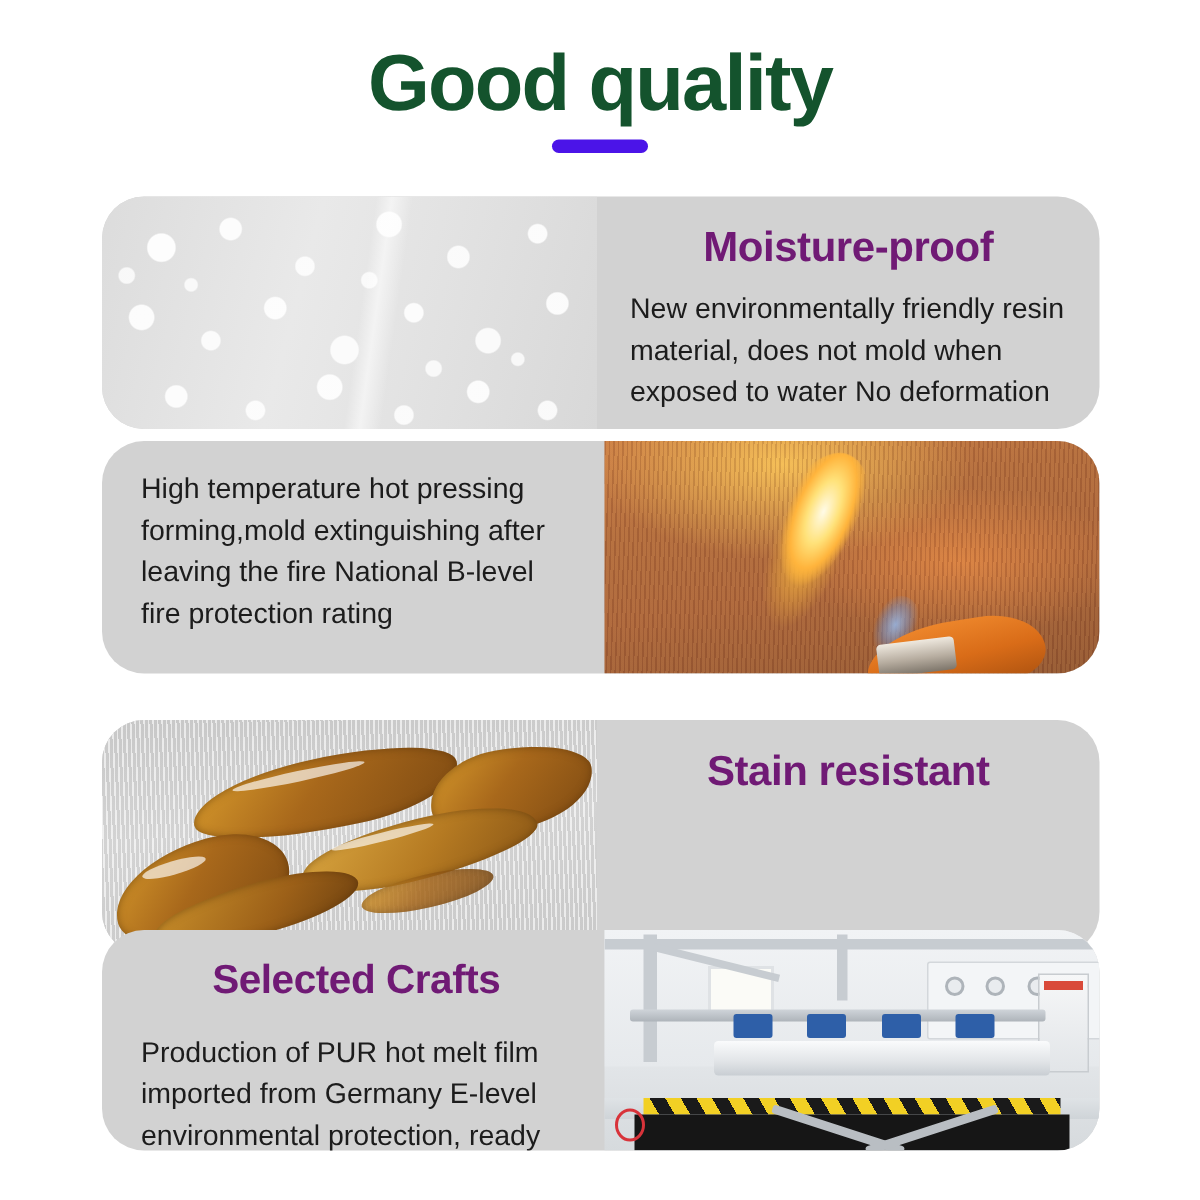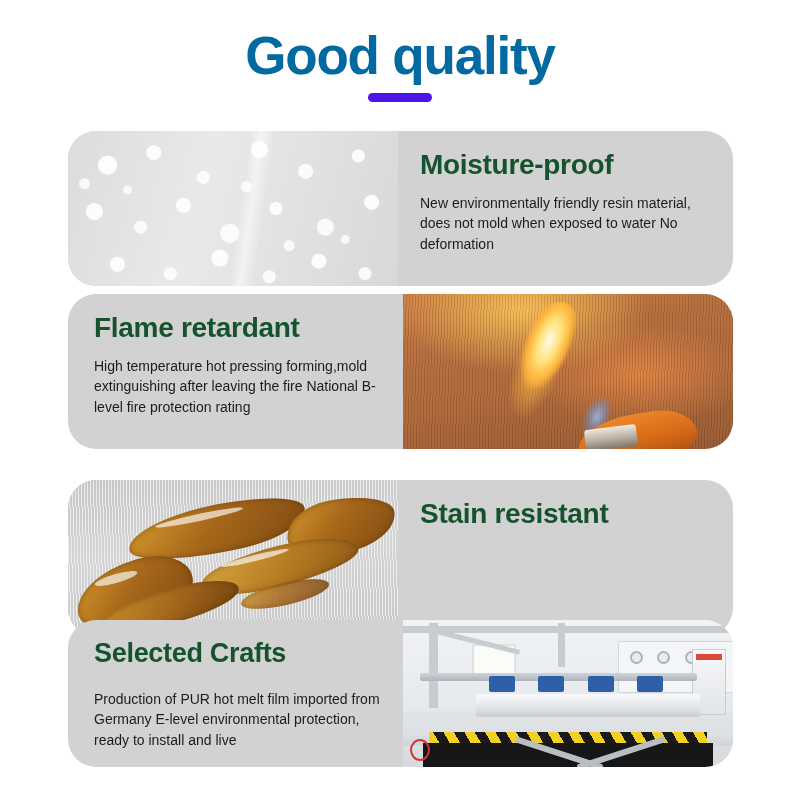--- a/index.html
+++ b/index.html
@@ -26,21 +26,21 @@
     left: 0;
     top: 28px;
     width: 800px;
     text-align: center;
   }
 
   .page-title {
     font-size: 53px;
     font-weight: bold;
     letter-spacing: -1.2px;
-    color: #0369a1;
+    color: #14532d;
     line-height: 1.06;
     font-family: "Liberation Sans", sans-serif;
   }
 
   .title-underline {
     width: 64px;
     height: 9px;
     border-radius: 5px;
     background: #4b14e8;
     margin: 9px auto 0 auto;
@@ -76,30 +76,31 @@
     flex-direction: column;
     justify-content: flex-start;
   }
 
   .card.c2 .card-body,
   .card.c4 .card-body { padding-left: 26px; }
 
   .card-title {
     font-size: 28px;
     font-weight: bold;
-    color: #14532d;
+    color: #701a75;
     letter-spacing: -0.3px;
     line-height: 1.1;
     margin-bottom: 12px;
+    text-align: center;
   }
 
   .card.c4 .card-title { font-size: 27px; margin-bottom: 20px; }
 
   .card-desc {
-    font-size: 14px;
+    font-size: 19px;
     color: #1c1c1c;
     line-height: 1.46;
     max-width: 310px;
   }
 
   
   .media-water {
     background:
       radial-gradient(circle at 12% 22%, rgba(255,255,255,.95) 0 9px, rgba(255,255,255,0) 10px),
       radial-gradient(circle at 26% 14%, rgba(255,255,255,.9) 0 7px, rgba(255,255,255,0) 8px),
@@ -318,21 +319,20 @@
   </div>
 
   <div class="card c2 img-right">
     <div class="card-media media-flame">
       <div class="flame-shape"></div>
       <div class="flame-tail"></div>
       <div class="lighter"></div>
       <div class="lighter-head"></div>
     </div>
     <div class="card-body">
-      <div class="card-title">Flame retardant</div>
       <div class="card-desc">High temperature hot pressing forming,mold extinguishing after leaving the fire National B-level fire protection rating</div>
     </div>
   </div>
 
   <div class="card c3">
     <div class="card-media media-stain">
       <div class="stain-blob sb2"></div>
       <div class="stain-blob sb4"></div>
       <div class="stain-blob sb3"></div>
       <div class="stain-blob sb1"></div>

